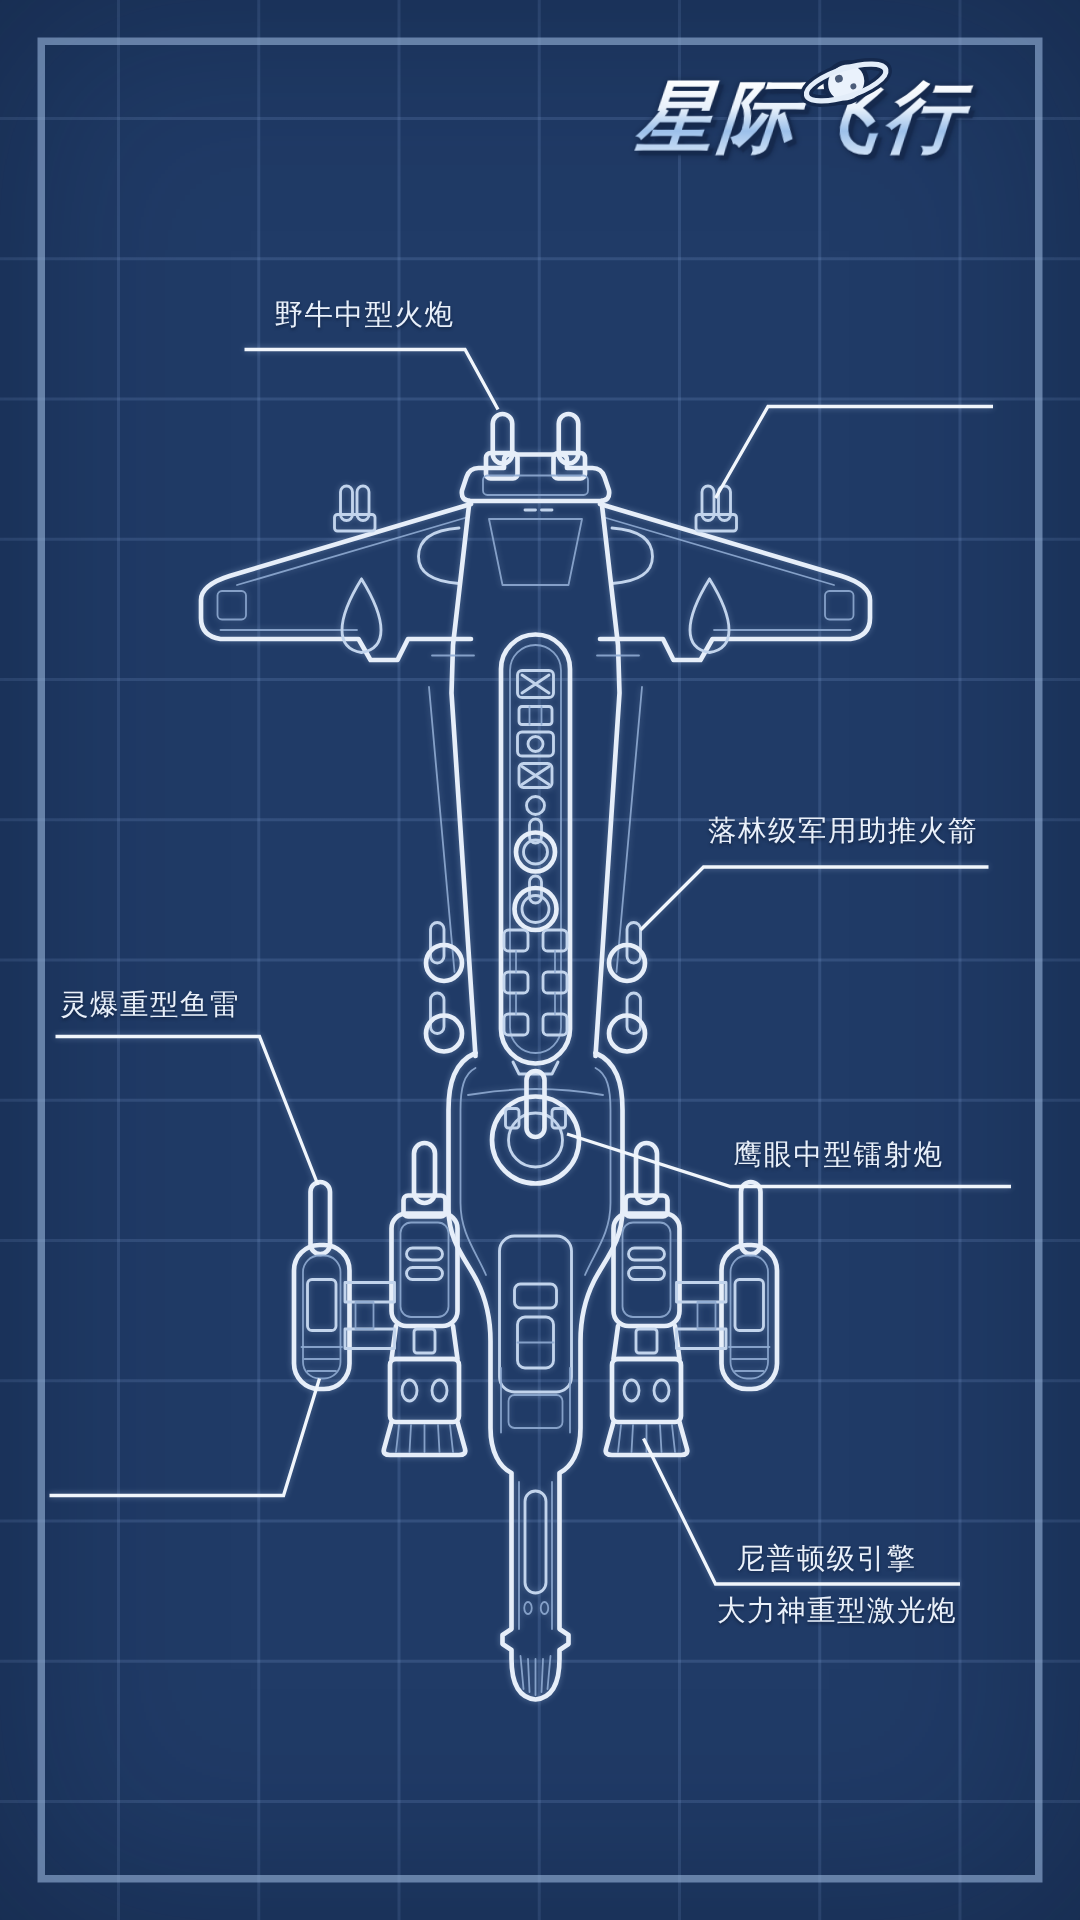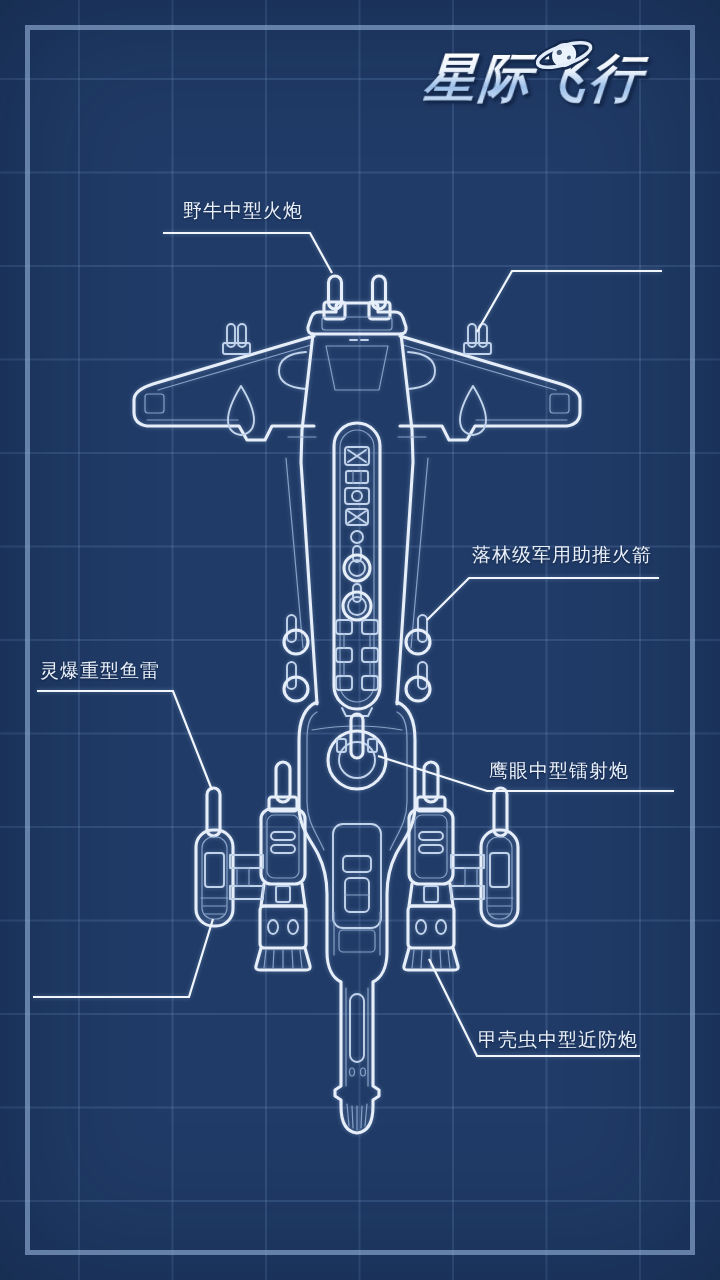--- a/index.html
+++ b/index.html
@@ -181,21 +181,22 @@
       <polyline points="33,997 189,997 213,919"></polyline>
       <polyline points="640,1056 477,1056 429,959"></polyline>
     </g>
   </svg>
 
   <div class="label" style="left:183px;top:196px">野牛中型火炮</div>
   <div class="label" style="left:472px;top:540px">落林级军用助推火箭</div>
   <div class="label" style="left:40px;top:656px">灵爆重型鱼雷</div>
   <div class="label" style="left:489px;top:756px">鹰眼中型镭射炮</div>
   <div class="label twolines" style="left:478px;top:1022px">
-    <div class="l2">甲壳虫中型近防炮</div>
+    <div class="l1">尼普顿级引擎</div>
+    <div class="l2">大力神重型激光炮</div>
   </div>
 
   <div class="logo">
     <div class="logo-text">星际飞行</div>
     <svg class="planet" viewBox="0 0 64 46" aria-hidden="true">
       <g transform="rotate(-18 32 23)">
         <ellipse cx="32" cy="23" rx="27" ry="9.5" fill="none" stroke="#15294d" stroke-width="8"></ellipse>
         <circle cx="32" cy="23" r="13.5" fill="#eaf2fc" stroke="#15294d" stroke-width="3"></circle>
         <ellipse cx="32" cy="23" rx="27" ry="9.5" fill="none" stroke="#e3edf9" stroke-width="3.5"></ellipse>
         <circle cx="28" cy="19" r="2.6" fill="#15294d" opacity="0.75"></circle>

